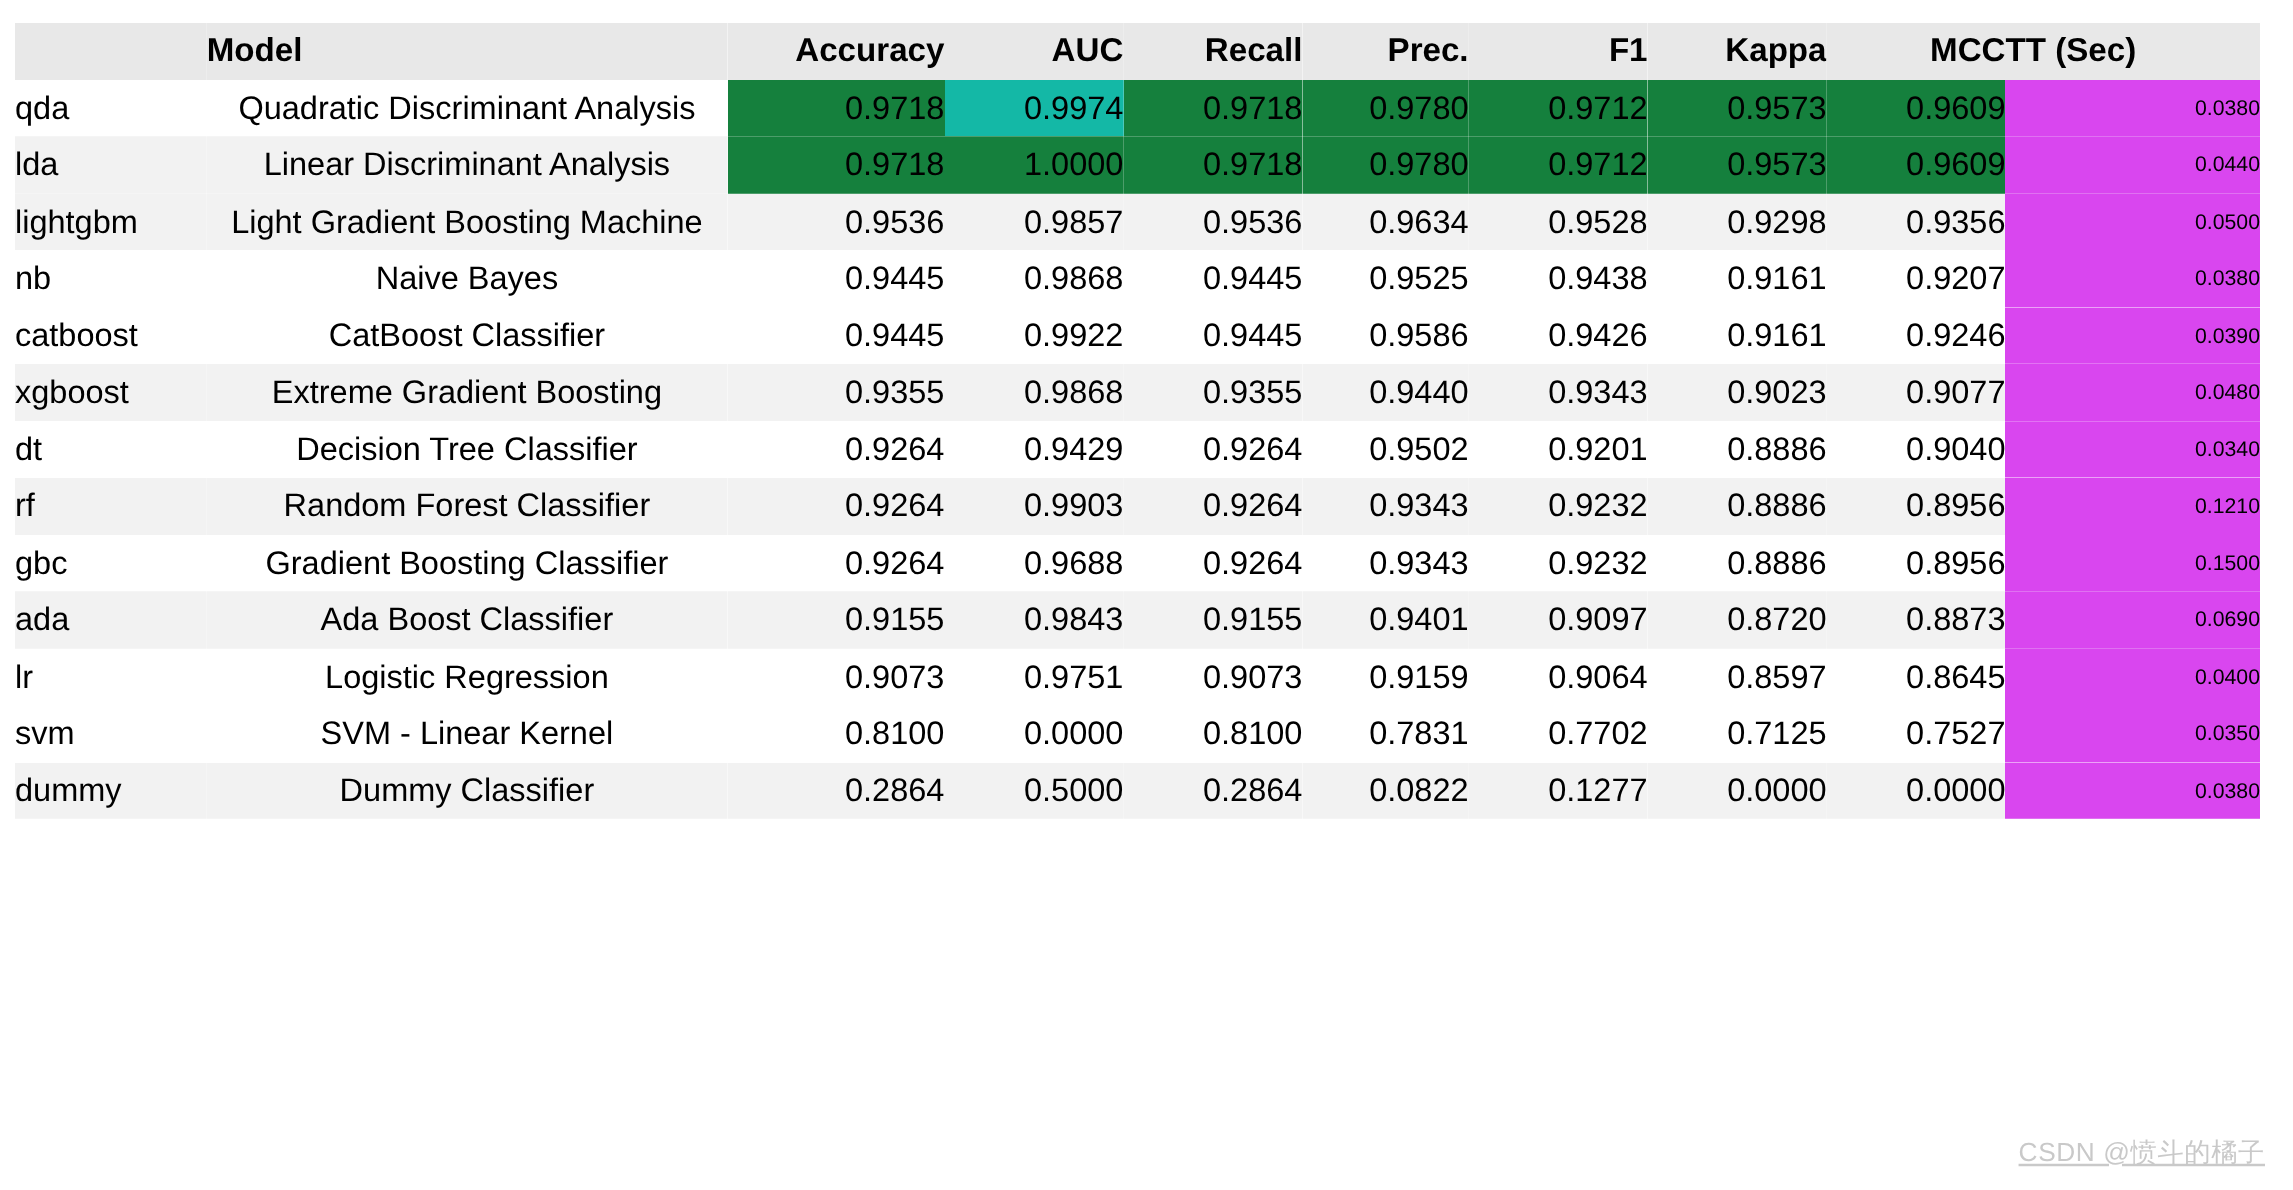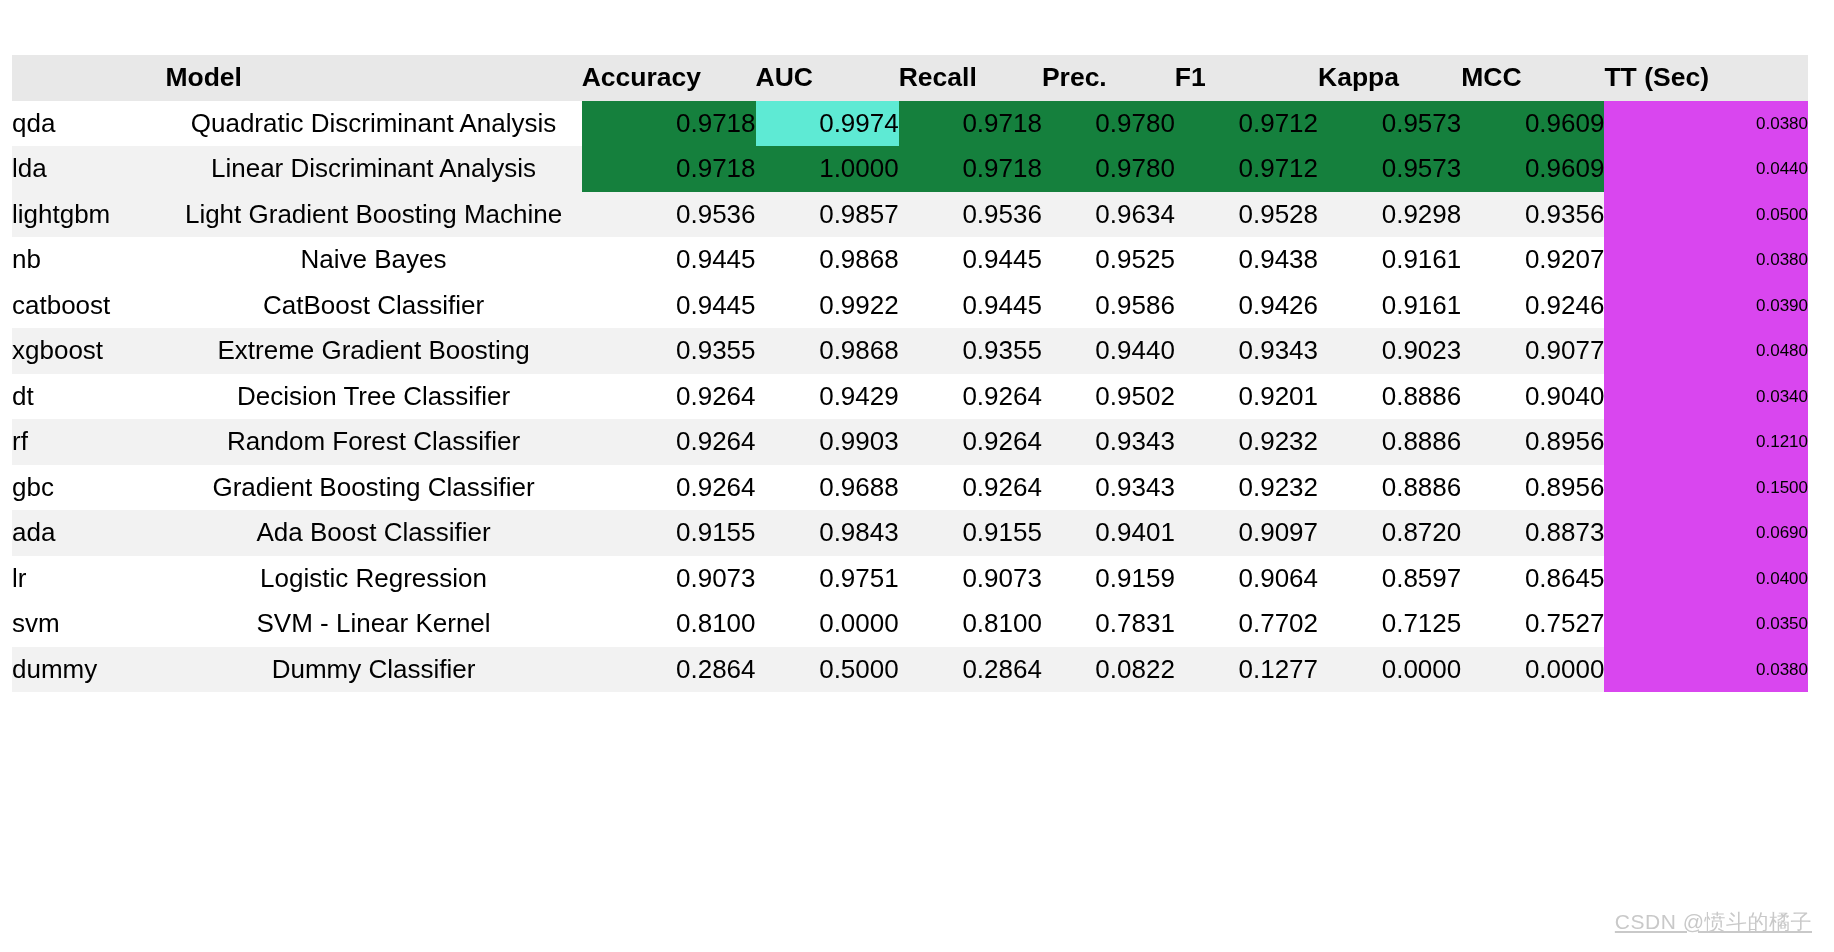--- a/index.html
+++ b/index.html
@@ -31,21 +31,20 @@
     top: 18px;
     width: 1796px;
   }
 
   table.leaderboard {
     border-collapse: collapse;
     border-spacing: 0;
     width: 1796px;
     table-layout: fixed;
     font-size: 26px;
-    margin-top: 37px;
   }
 
   table.leaderboard th,
   table.leaderboard td {
     padding: 0;
     border: none;
     height: 45.5px;
     line-height: 45.5px;
     white-space: nowrap;
     overflow: hidden;
@@ -57,21 +56,21 @@
     background: #e8e8e8;
   }
   thead th {
     font-weight: bold;
     font-size: 26.5px;
     height: 47px;
     line-height: 47px;
   }
   th.h-index { width: 150px; }
   th.h-model { width: 410px; text-align: left; padding-left: 12px; }
-  th.h-metric { text-align: left; padding-left: 12px; }
+  th.h-metric { text-align: right; padding-left: 12px; }
   th.h-tt { text-align: left; padding-left: 12px; }
 
   
   col.c-index   { width: 150px; }
   col.c-model   { width: 407px; }
   col.c-acc     { width: 170px; }
   col.c-auc     { width: 140px; }
   col.c-recall  { width: 140px; }
   col.c-prec    { width: 130px; }
   col.c-f1      { width: 140px; }
@@ -100,21 +99,21 @@
   }
   td.cell-tt {
     text-align: right;
     padding-right: 28px;
     font-size: 17px;
     background: #d946ef;
   }
 
   
   td.hl-yellow { background: #15803d; }
-  td.hl-white  { background: #5eead4; }
+  td.hl-white  { background: #14b8a6; }
 
   
   .watermark {
     position: absolute;
     right: 22px;
     bottom: 16px;
     font-size: 21px;
     color: #c9c9c9;
     letter-spacing: 0.5px;
     font-family: "Liberation Sans", "DejaVu Sans", sans-serif;

